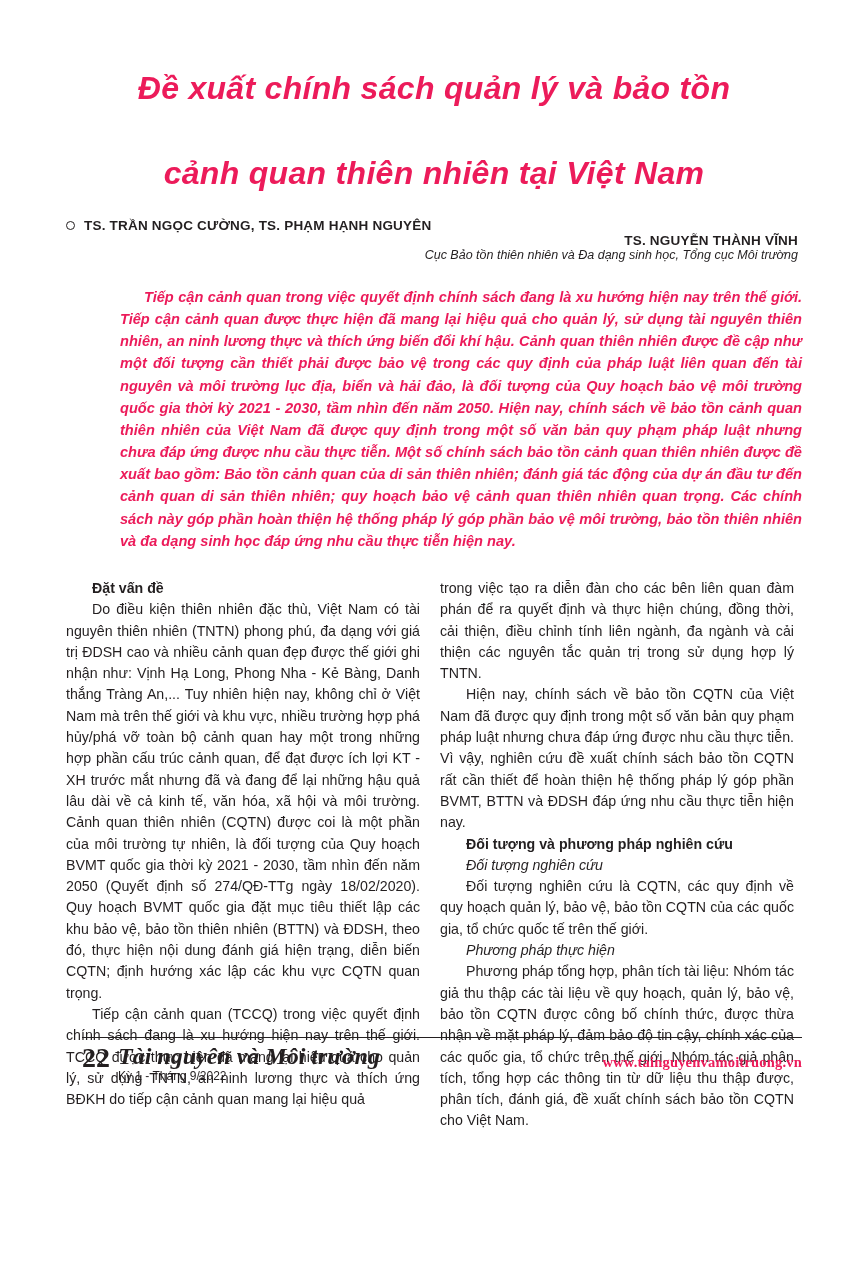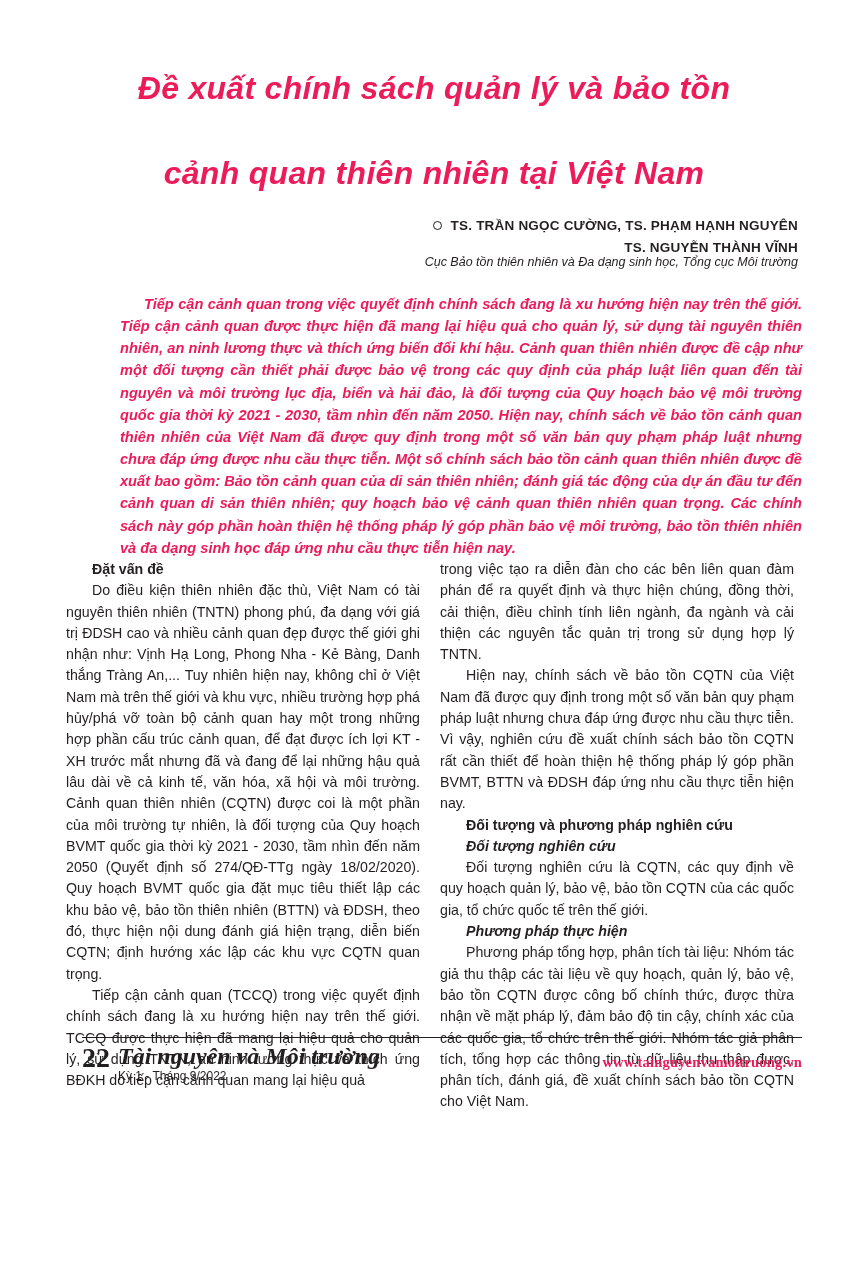--- a/index.html
+++ b/index.html
@@ -42,37 +42,37 @@
     margin-top: 24px;
     text-align: right;
     padding-right: 4px;
   }
   .author-line-1 {
     font-weight: bold;
     font-size: 13.5px;
     letter-spacing: 0.2px;
     color: #231f20;
     display: flex;
-    justify-content: flex-end;
+    justify-content: flex-start;
     align-items: center;
     gap: 9px;
   }
   .bullet-ring {
     display: inline-block;
     width: 9px;
     height: 9px;
     border: 1.6px solid #231f20;
     border-radius: 50%;
     box-sizing: border-box;
   }
   .author-line-2 {
     font-weight: bold;
     font-size: 13.5px;
     letter-spacing: 0.2px;
-    margin-top: 7px;
+    margin-top: 0;
     color: #231f20;
   }
   .affiliation {
     font-style: italic;
     font-size: 12.5px;
     color: #231f20;
   }
 
   
   .abstract {
@@ -81,20 +81,21 @@
     font-style: italic;
     font-weight: bold;
     font-size: 14.6px;
     line-height: 1.52;
     text-align: justify;
     text-indent: 24px;
   }
 
   
   .body-cols {
+    margin-top: 26px;
     display: flex;
     gap: 20px;
     height: 580px;
   }
   .col {
     width: 354px;
     font-size: 14.2px;
     line-height: 1.5;
     text-align: justify;
   }
@@ -102,21 +103,21 @@
     margin: 0;
     text-indent: 26px;
   }
   .col p.no-indent { text-indent: 0; }
   .h-bold {
     font-weight: bold;
     margin: 0;
     text-indent: 26px;
   }
   .h-bold-italic {
-    font-weight: bold;
+    font-weight: normal;
     font-style: italic;
     margin: 0;
     text-indent: 26px;
   }
 
   
   .footer {
     position: absolute;
     left: 16px;
     right: 0;

